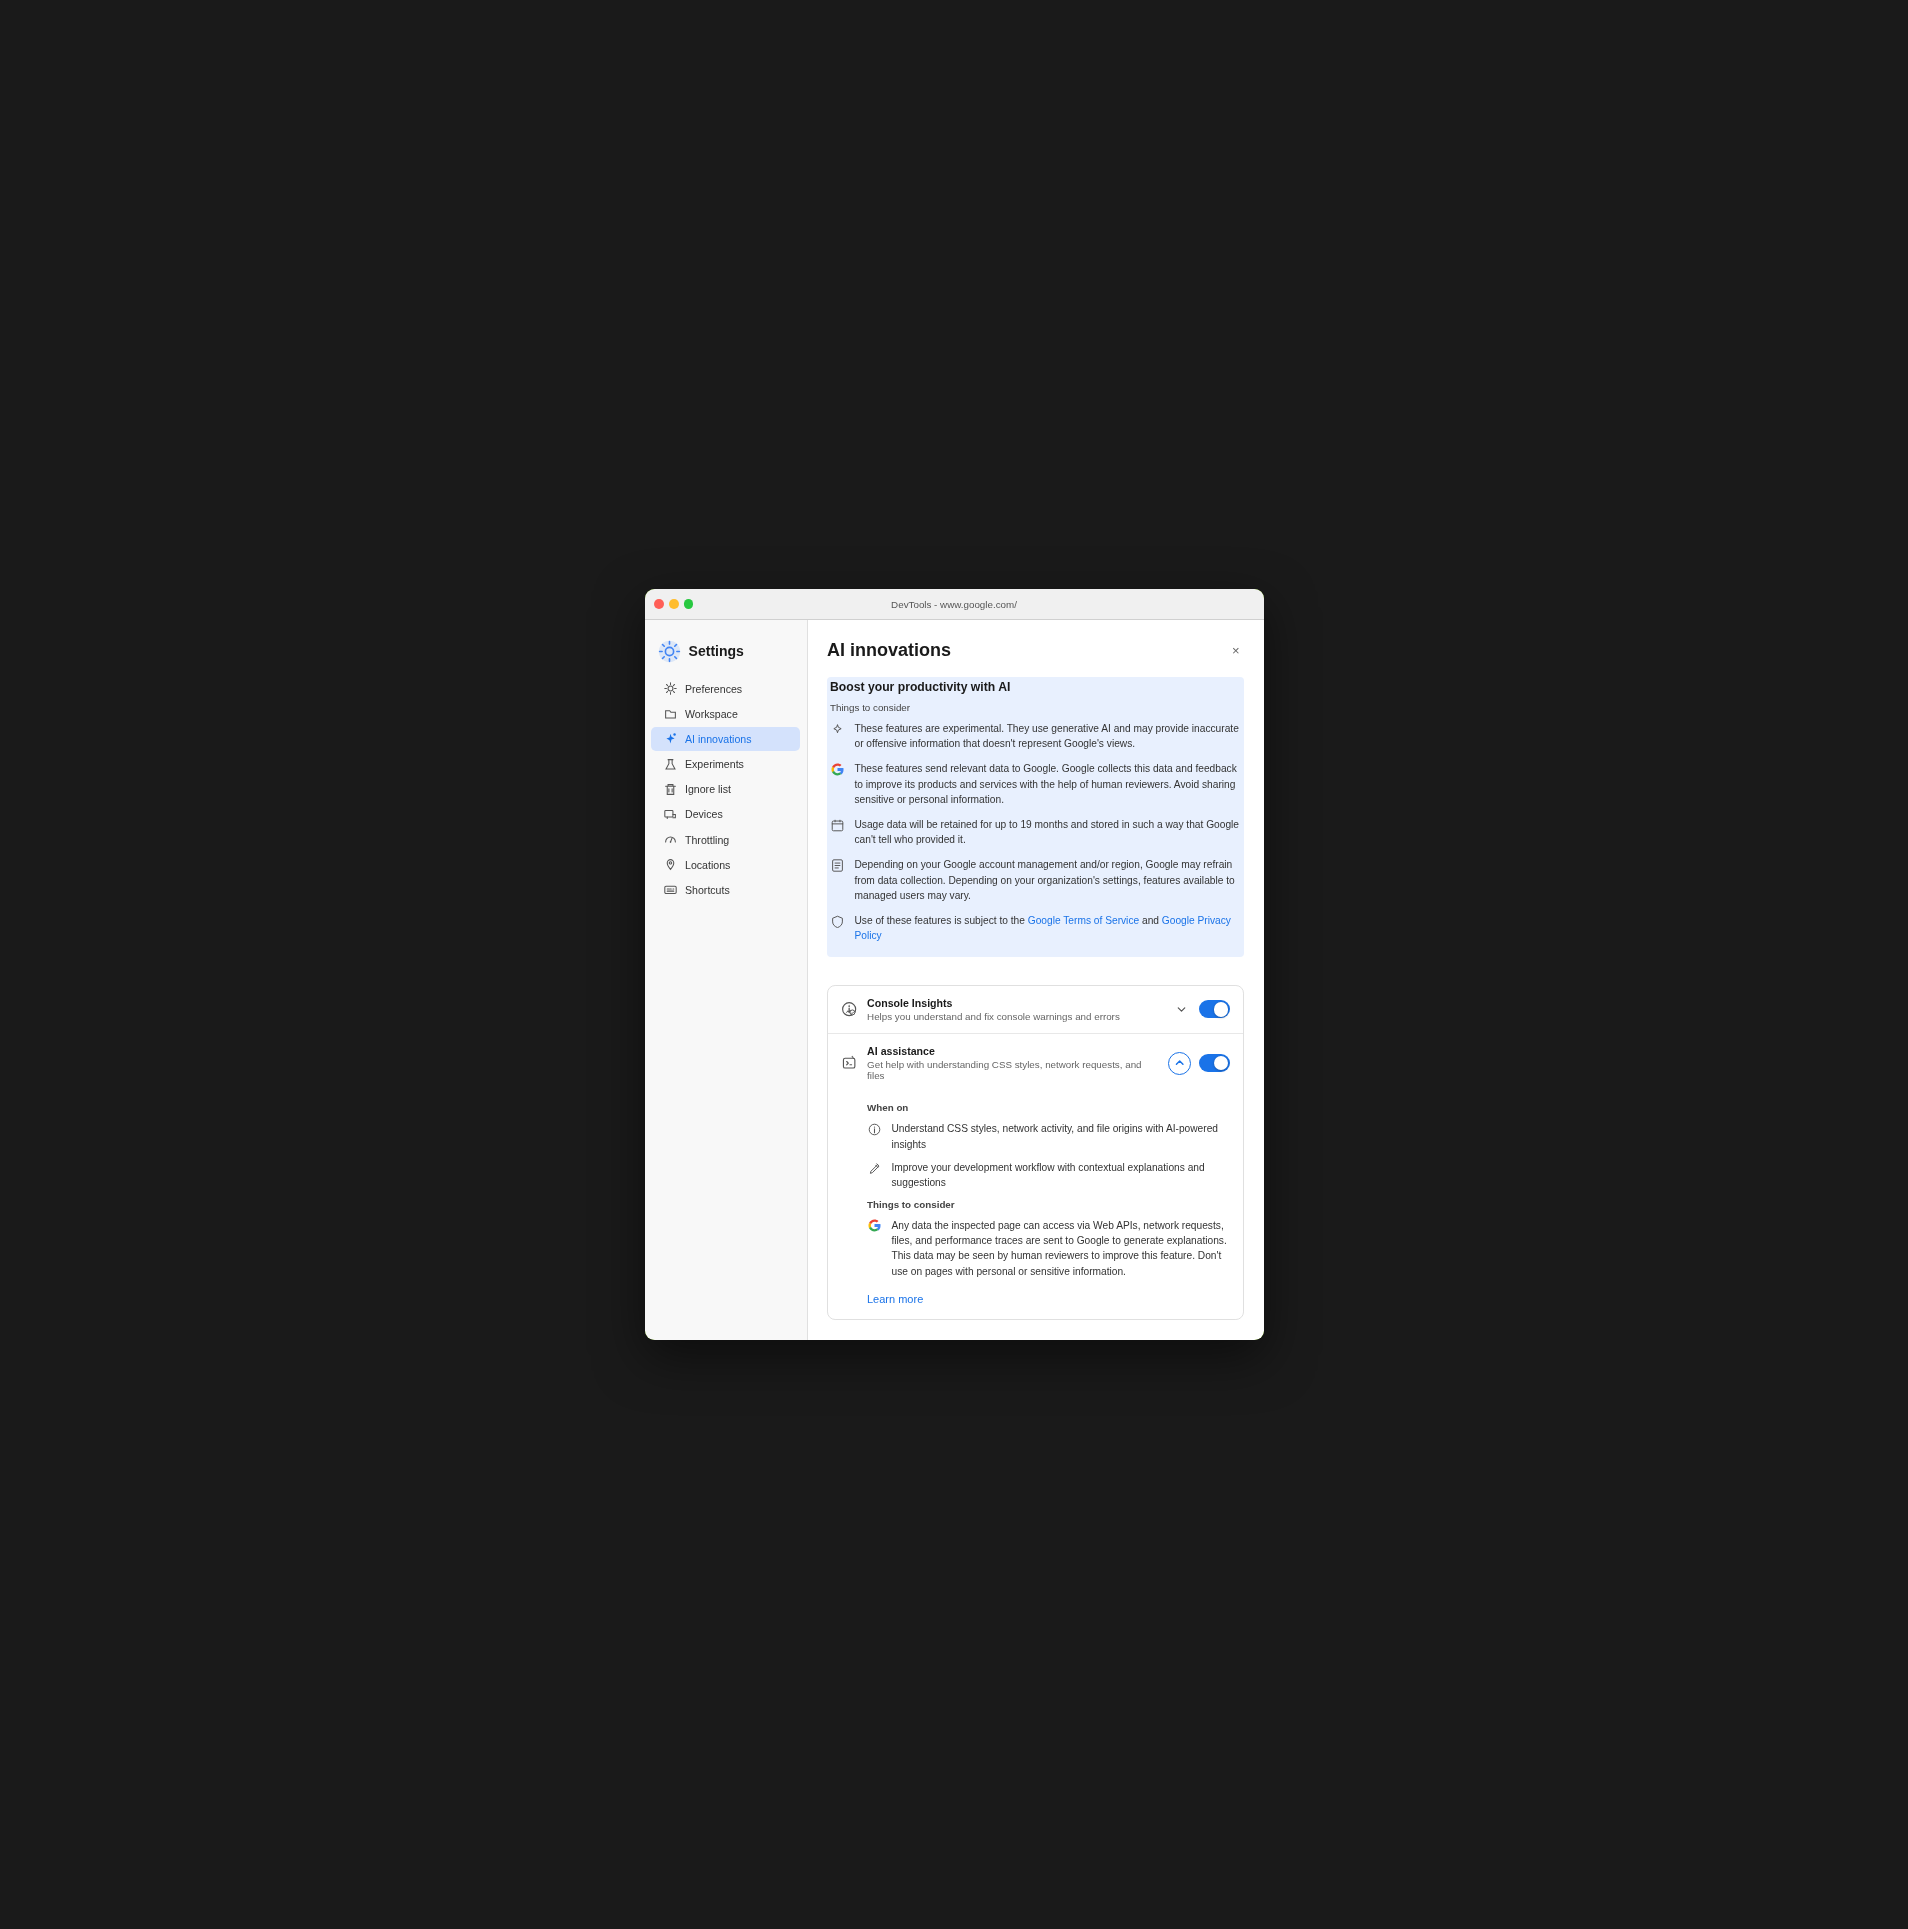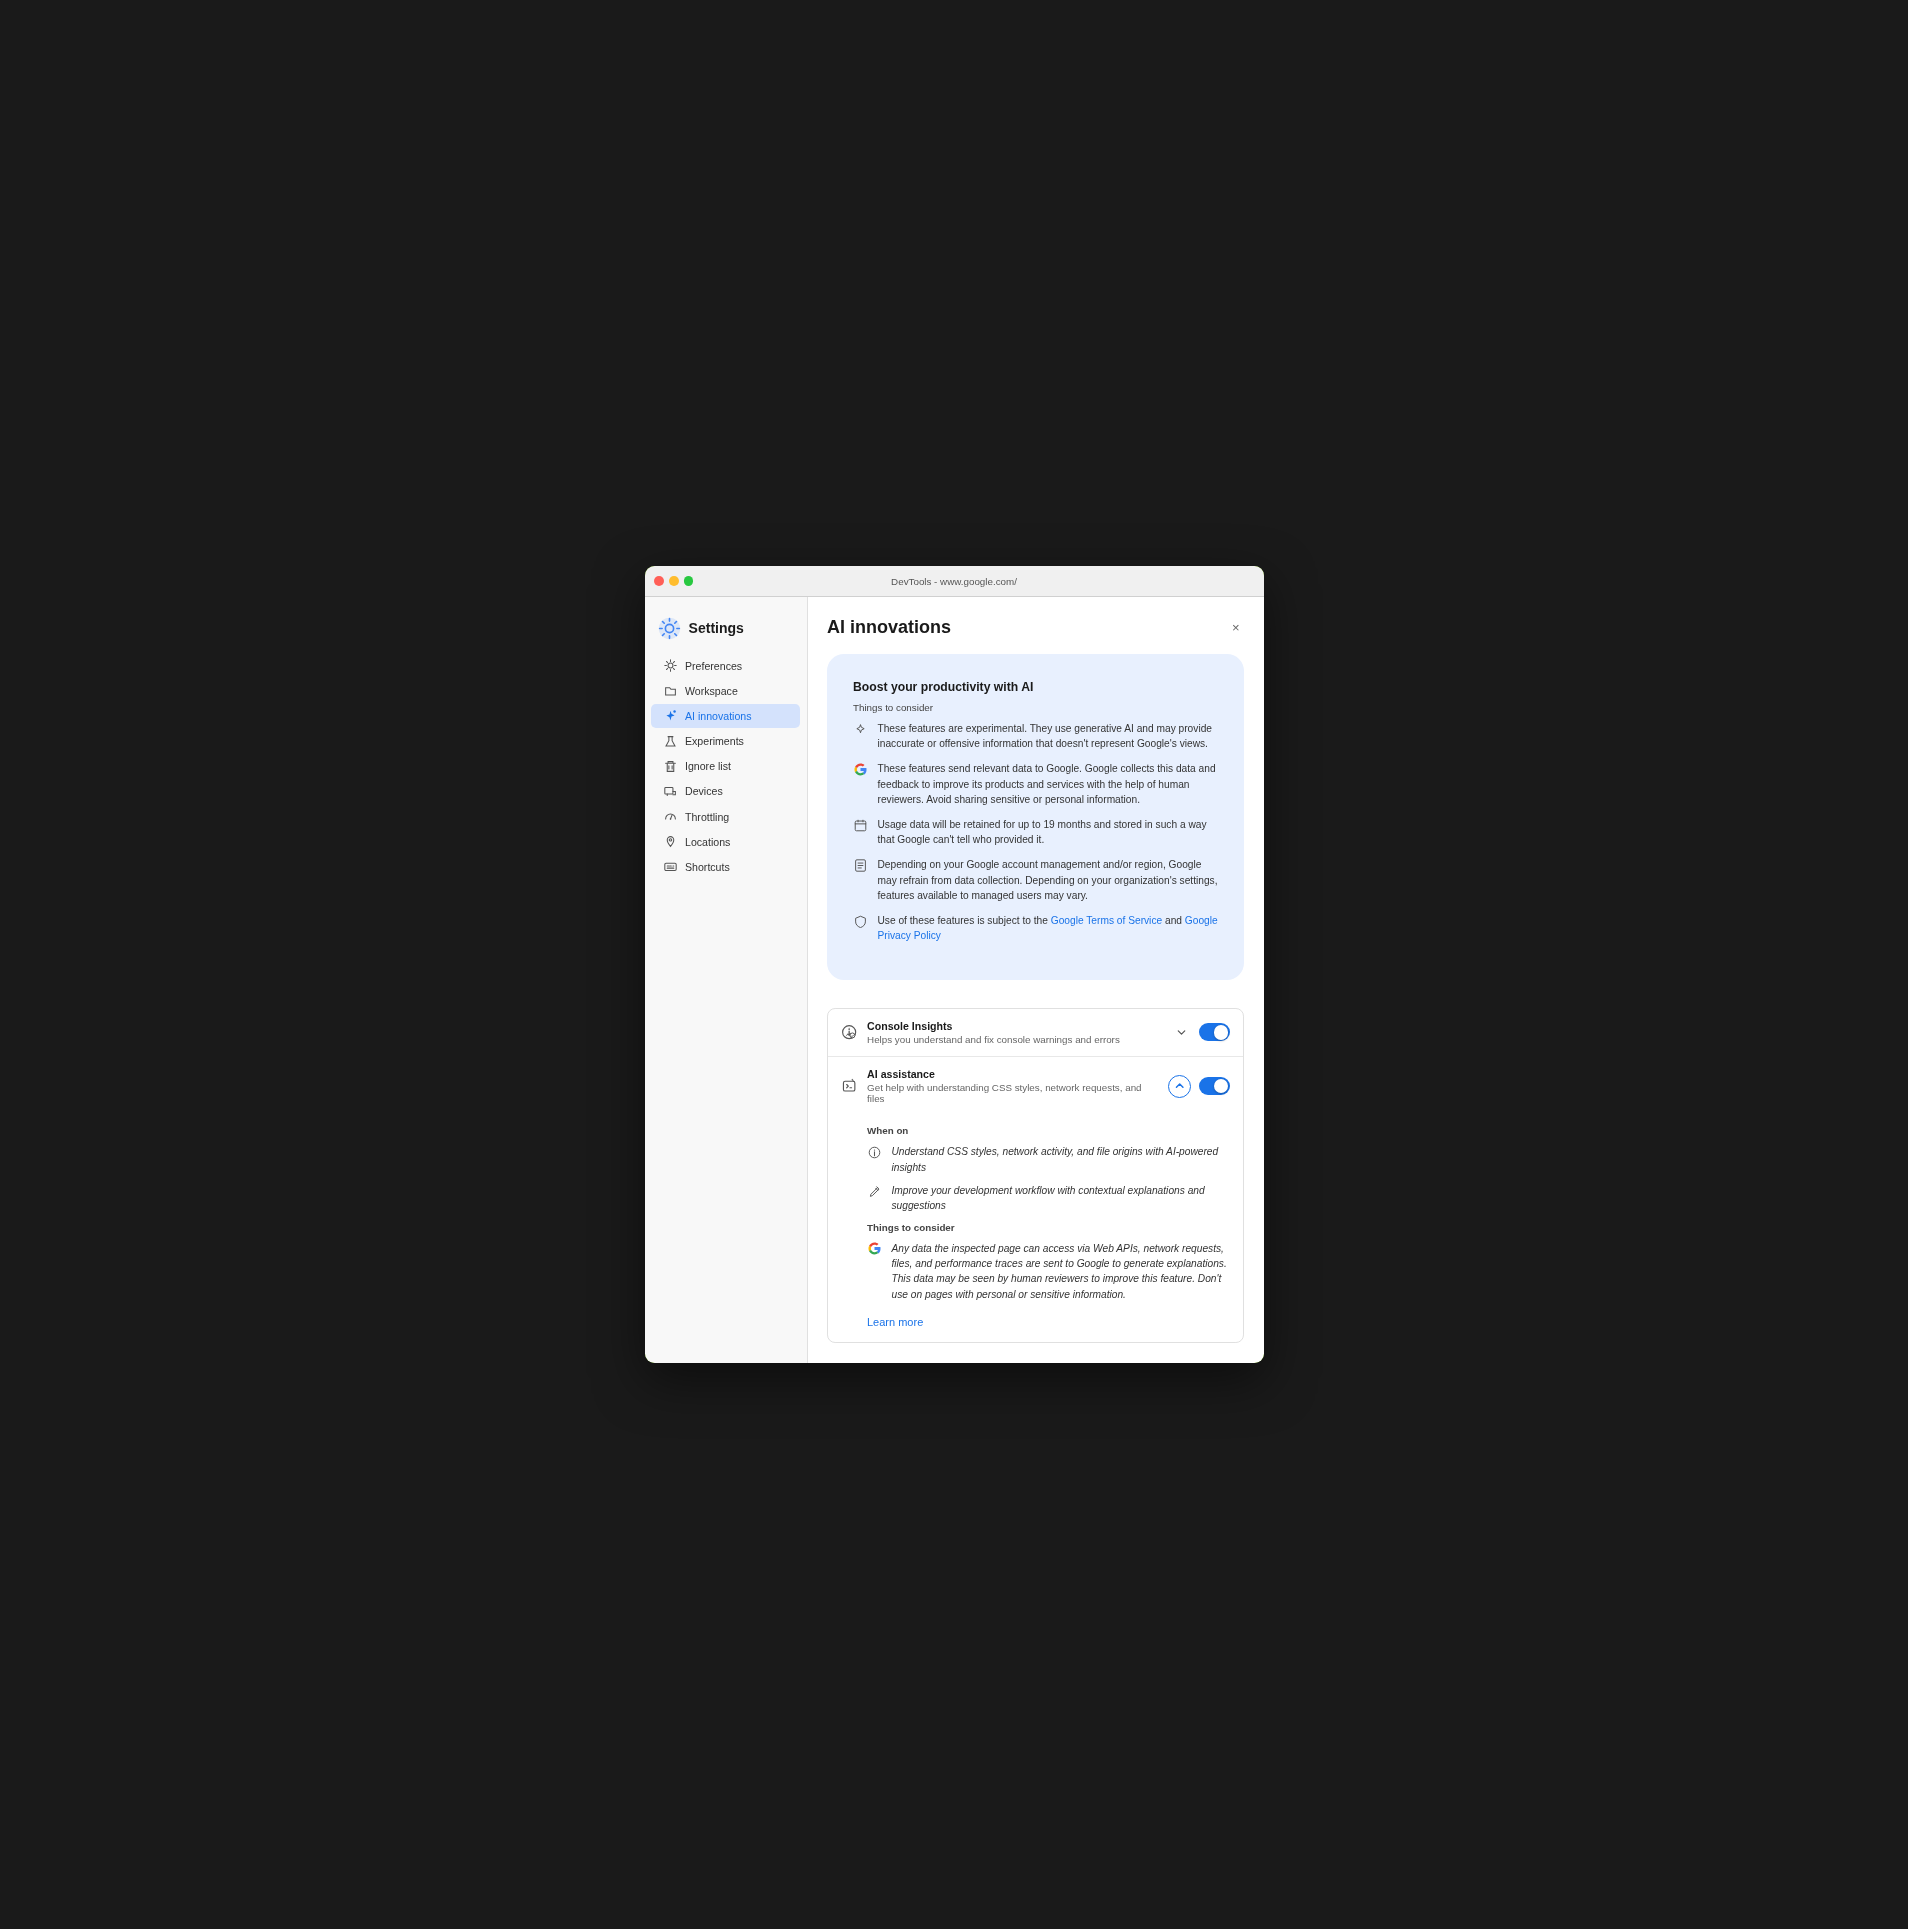--- a/index.html
+++ b/index.html
@@ -116,22 +116,22 @@
       height: 16.3px;
       display: flex;
       align-items: center;
       justify-content: center;
       cursor: pointer;
       color: #666;
       font-size: 13px;
     }
     .info-box {
       background: #e8f0fe;
-      border-radius: 17px;
-      padding: 26px;
+      border-radius: 4px;
+      padding: 3px;
       margin-bottom: 28px;
     }
     .info-box-title {
       font-size: 12.2px;
       font-weight: 600;
       color: #1a1a1a;
       margin-bottom: 8.1px;
     }
     .info-box-subtitle {
       font-size: 9.8px;
@@ -254,21 +254,20 @@
       font-weight: 600;
       color: #444;
       margin-bottom: 8.1px;
       margin-top: 3.3px;
     }
     .expanded-item {
       display: flex;
       align-items: flex-start;
       gap: 9.8px;
       margin-bottom: 8.1px;
-      font-style: italic;
     }
     .expanded-item-icon {
       width: 14.7px;
       height: 14.7px;
       flex-shrink: 0;
       display: flex;
       align-items: center;
       justify-content: center;
       font-size: 10.6px;
       color: #555;

